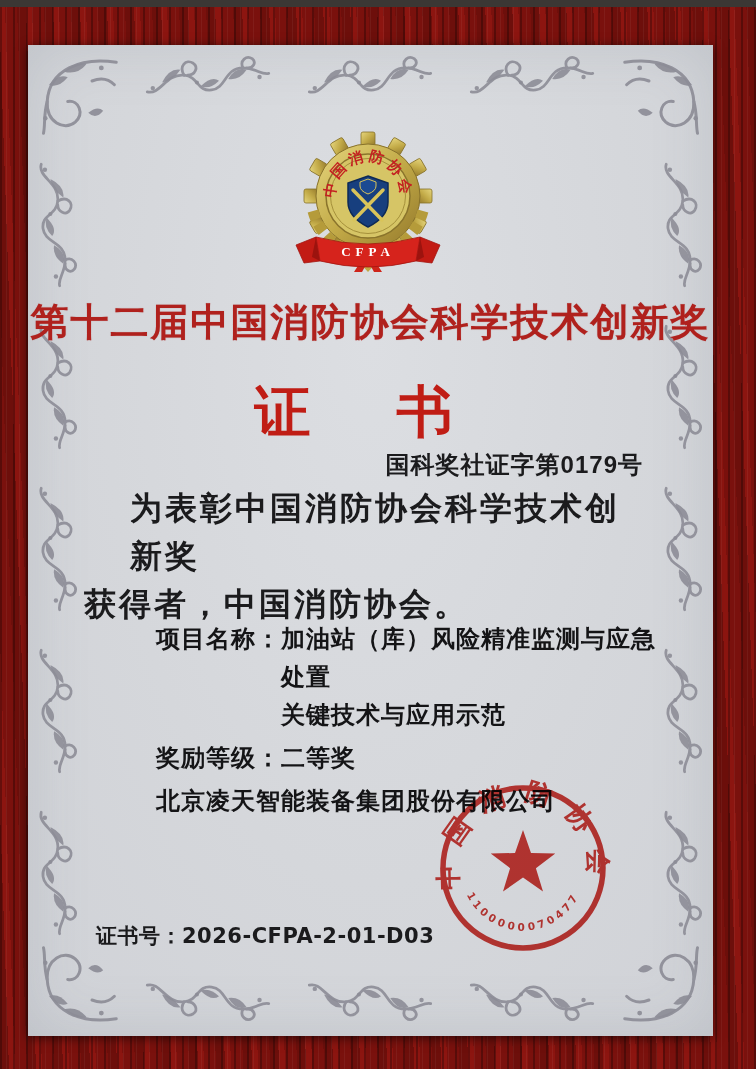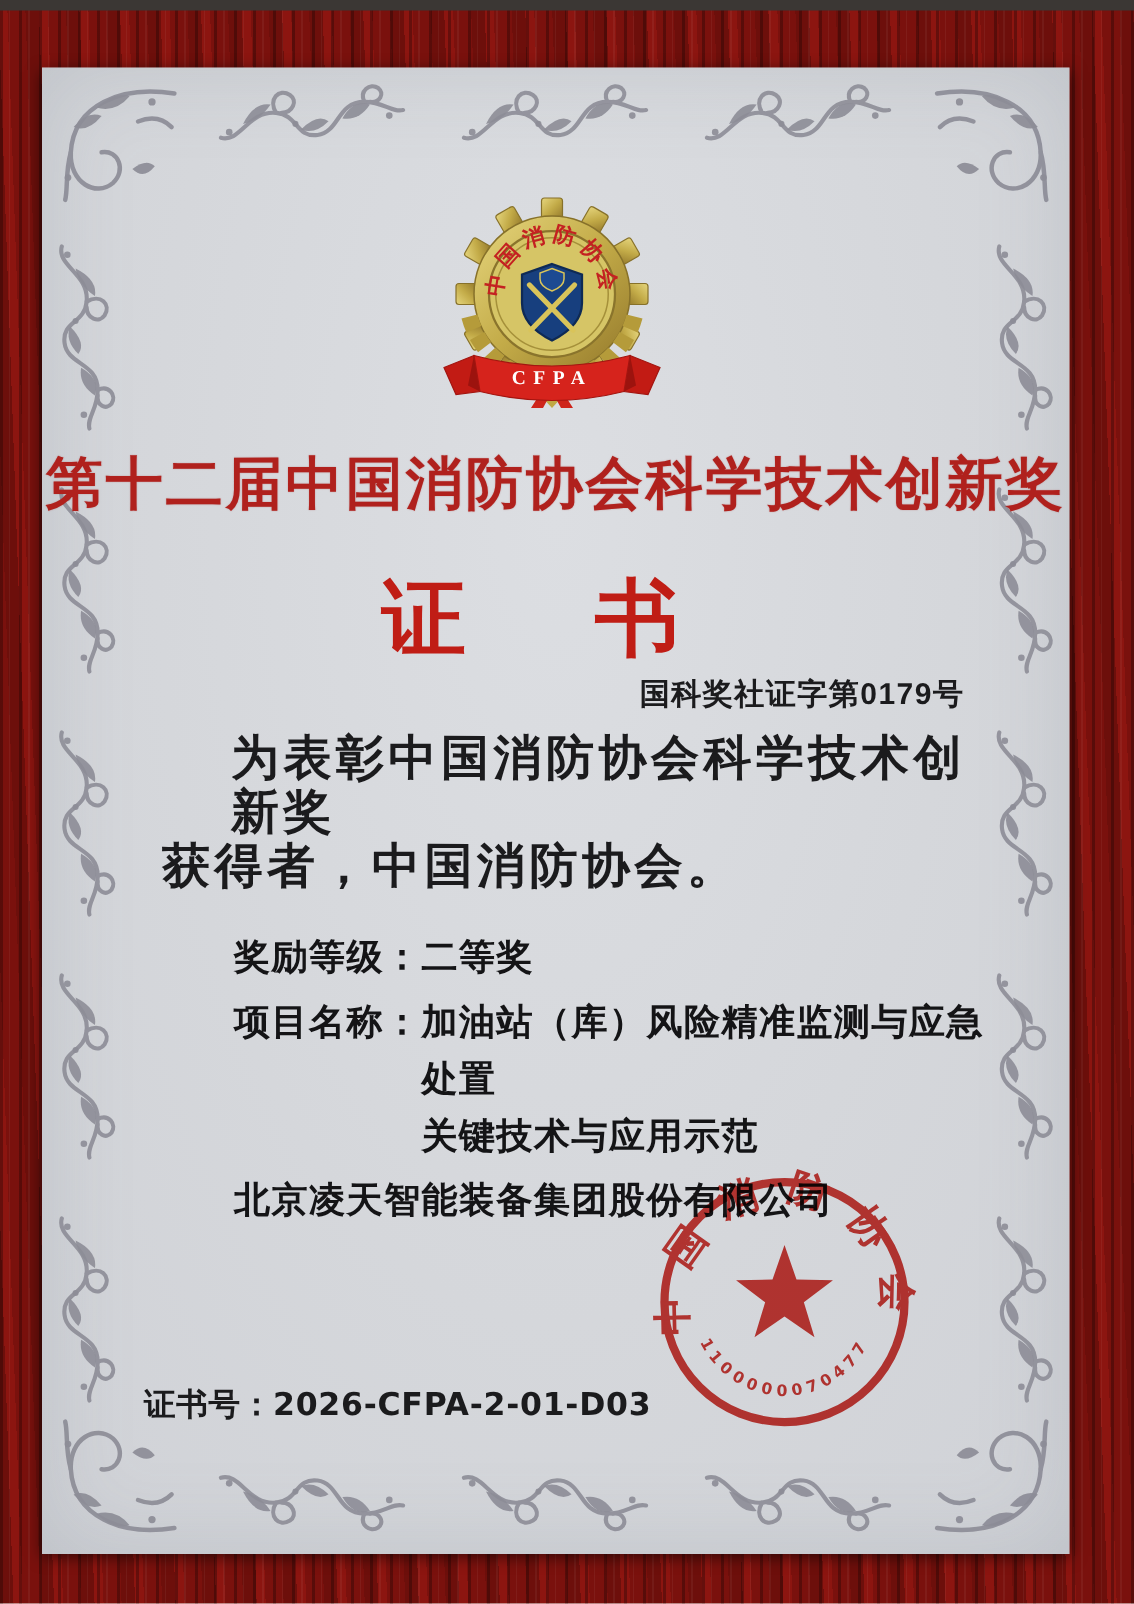--- a/index.html
+++ b/index.html
@@ -25,26 +25,26 @@
     text-shadow:0 0 1px rgba(150,20,20,.4);
   }
   .cert-title{
     position:absolute;left:0;top:330px;width:651px;text-align:center;
     font-family:"Liberation Serif",serif;font-weight:bold;font-size:56px;color:#c01d15;
   }
   .cert-title .gap{display:inline-block;width:86px;}
   .ref-number{
     position:absolute;right:70px;top:404px;
     font-family:"Liberation Sans",sans-serif;font-weight:bold;
-    font-size:20px;color:#1b1b1d;letter-spacing:1px;text-align:center;
+    font-size:24px;color:#1b1b1d;letter-spacing:1px;text-align:center;
   }
   .citation{
-    position:absolute;left:80px;top:442px;width:540px;
-    font-family:Liberation Serif, serif;font-weight:bold;
-    font-size:32px;color:#1b1b1d;line-height:36px;letter-spacing:3px;
+    position:absolute;left:56px;top:442px;width:540px;
+    font-family:Liberation Mono, monospace;font-weight:bold;
+    font-size:32px;color:#1b1b1d;line-height:48px;letter-spacing:3px;
   }
   .citation .l1{padding-left:46px;}
   .fields{position:absolute;left:128px;top:575px;width:500px;
     font-family:"Liberation Sans",sans-serif;font-weight:bold;
     font-size:24px;color:#141416;letter-spacing:1px;line-height:38px;}
   .field-row{display:flex;margin-bottom:5px;}
   .field-label{white-space:nowrap;flex:0 0 auto;}
   .field-values{flex:1 1 auto;}
   .issue-date{
     position:absolute;left:365px;top:834px;
@@ -200,30 +200,30 @@
 
   <div class="ref-number">国科奖社证字第0179号</div>
 
   <div class="citation">
     <div class="l1">为表彰中国消防协会科学技术创新奖</div>
     <div class="l2">获得者，中国消防协会。</div>
   </div>
 
   <div class="fields">
     <div class="field-row">
-      <span class="field-label">奖励等级：</span>
-      <div class="field-values">
-        <div>二等奖</div>
-      </div>
-    </div>
-    <div class="field-row">
       <span class="field-label">项目名称：</span>
       <div class="field-values">
         <div>加油站（库）风险精准监测与应急处置</div>
         <div>关键技术与应用示范</div>
+      </div>
+    </div>
+    <div class="field-row">
+      <span class="field-label">奖励等级：</span>
+      <div class="field-values">
+        <div>二等奖</div>
       </div>
     </div>
     <div class="field-row">
       <div class="field-values">
         <div>北京凌天智能装备集团股份有限公司</div>
       </div>
     </div>
   </div>
 
 

